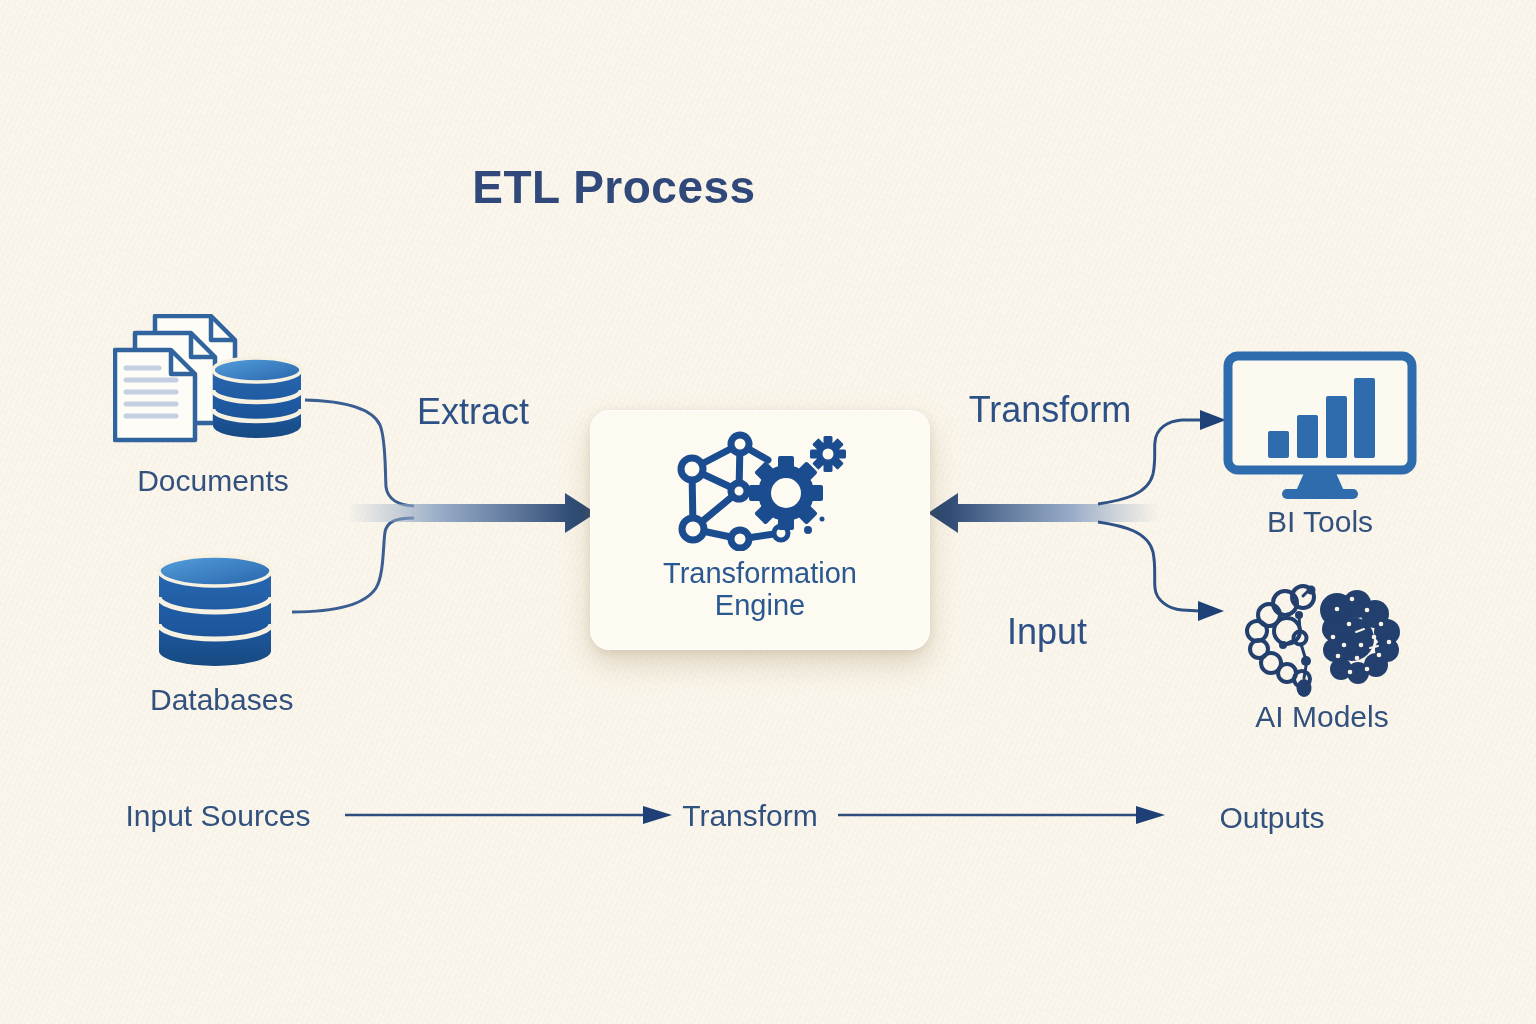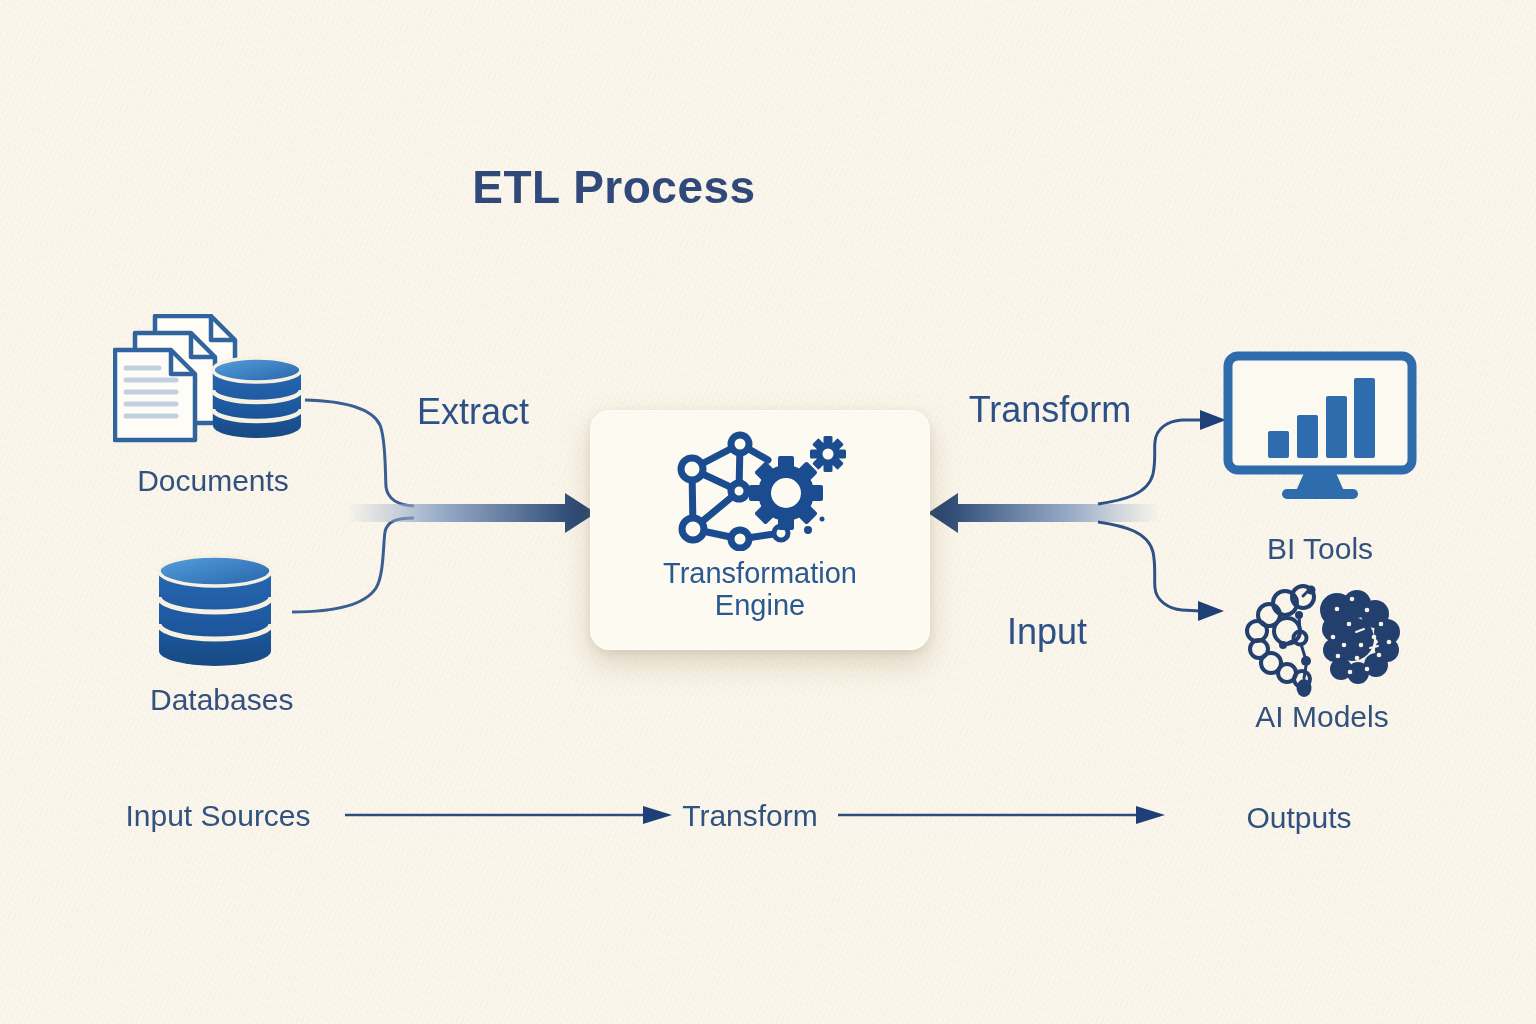--- a/index.html
+++ b/index.html
@@ -22,21 +22,21 @@
     letter-spacing:0.5px;
   }
   .node{position:absolute;text-align:center;}
   .node svg{display:block;margin:0 auto;}
   .node-label{font-size:30px;color:#33517f;}
   .doc-node{left:108px;top:314px;width:210px;}
   .doc-node .node-label{margin-top:8px;}
   .db-node{left:150px;top:551px;width:130px;}
   .db-node .node-label{margin-top:8px;}
   .bi-node{left:1216px;top:350px;width:208px;}
-  .bi-node .node-label{margin-top:32px;text-align:center;}
+  .bi-node .node-label{margin-top:5px;text-align:center;}
   .ai-node{left:1238px;top:582px;width:168px;}
   .ai-node .node-label{}
   .engine-box{
     position:absolute;left:590px;top:410px;width:340px;height:240px;
     background:#fdfaf2;border-radius:20px;
     box-shadow:0 14px 30px rgba(160,138,98,0.30), 0 3px 8px rgba(160,138,98,0.18), inset 0 0 0 1px rgba(255,255,255,0.8);
     display:flex;flex-direction:column;align-items:center;
   }
   .engine-box svg{margin-top:16px;}
   .engine-label{
@@ -49,21 +49,21 @@
   }
   .extract-label{left:473px;top:412px;}
   .transform-label{left:1050px;top:410px;}
   .load-label{left:1047px;top:632px;}
   .flow-label{
     position:absolute;transform:translate(-50%,-50%);
     font-size:30px;color:#31517f;white-space:nowrap;
   }
   .flow-inputs{left:218px;top:816px;}
   .flow-transform{left:750px;top:816px;}
-  .flow-outputs{left:1299px;top:818px;}
+  .flow-outputs{left:1272px;top:818px;}
 </style>
 </head>
 <body>
 
 <div class="canvas">
 
   <svg class="layer" viewBox="0 0 1536 1024" aria-hidden="true">
     <defs>
       <linearGradient id="gradL" x1="345" y1="0" x2="594" y2="0" gradientUnits="userSpaceOnUse">
         <stop offset="0" stop-color="#9db0c9" stop-opacity="0"></stop>

